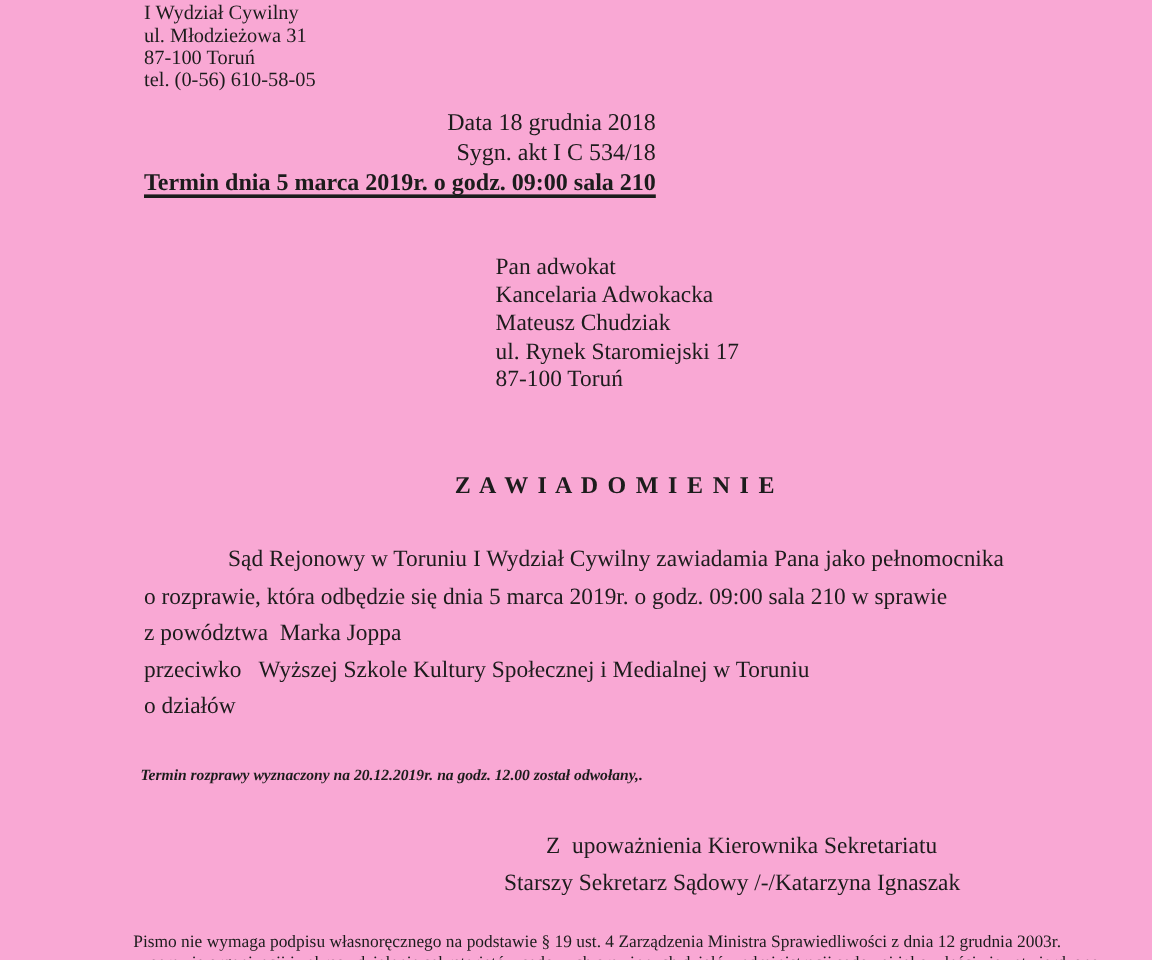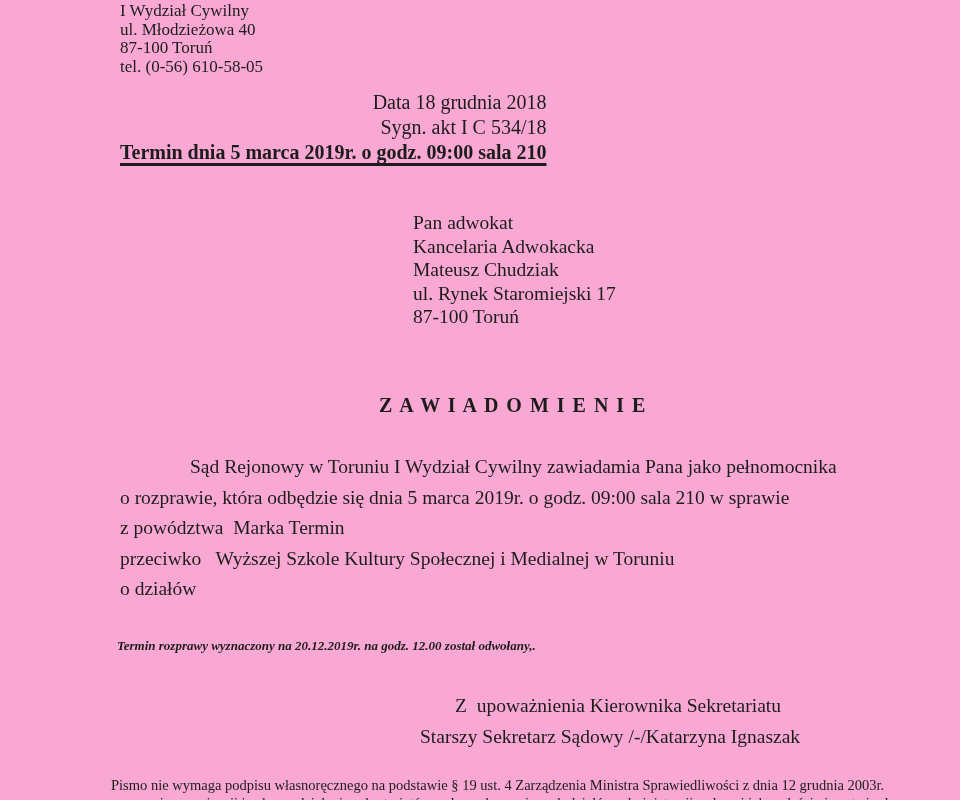--- a/index.html
+++ b/index.html
@@ -116,21 +116,21 @@
     white-space: nowrap;
   }
 </style>
 </head>
 <body>
 
 <div class="page">
 
   <div class="sender-block">
     <div class="line">I Wydział Cywilny</div>
-    <div class="line">ul. Młodzieżowa 40</div>
+    <div class="line">ul. Młodzieżowa 31</div>
     <div class="line">87-100 Toruń</div>
     <div class="line">tel. (0-56) 610-58-05</div>
   </div>
 
   <div class="case-block">
     <div class="line">Data 18 grudnia 2018</div>
     <div class="line">Sygn. akt I C 534/18</div>
     <div class="line hearing-line">Termin dnia 5 marca 2019r. o godz. 09:00 sala 210</div>
   </div>
 
@@ -140,21 +140,21 @@
     <div class="line">Mateusz Chudziak</div>
     <div class="line">ul. Rynek Staromiejski 17</div>
     <div class="line">87-100 Toruń</div>
   </div>
 
   <div class="notice-title">Z A W I A D O M I E N I E</div>
 
   <div class="body-block">
     <div class="line indented">Sąd Rejonowy w Toruniu I Wydział Cywilny zawiadamia Pana jako pełnomocnika</div>
     <div class="line">o rozprawie, która odbędzie się dnia 5 marca 2019r. o godz. 09:00 sala 210 w sprawie</div>
-    <div class="line">z powództwa  Marka Termin</div>
+    <div class="line">z powództwa  Marka Joppa</div>
     <div class="line">przeciwko   Wyższej Szkole Kultury Społecznej i Medialnej w Toruniu</div>
     <div class="line">o działów</div>
   </div>
 
   <div class="cancellation-line">Termin rozprawy wyznaczony na 20.12.2019r. na godz. 12.00 został odwołany,.</div>
 
   <div class="authorization-line">Z  upoważnienia Kierownika Sekretariatu</div>
   <div class="signer-line">Starszy Sekretarz Sądowy /-/Katarzyna Ignaszak</div>
 
   <div class="footnote-1">Pismo nie wymaga podpisu własnoręcznego na podstawie § 19 ust. 4  Zarządzenia Ministra Sprawiedliwości z dnia 12 grudnia 2003r.</div>

